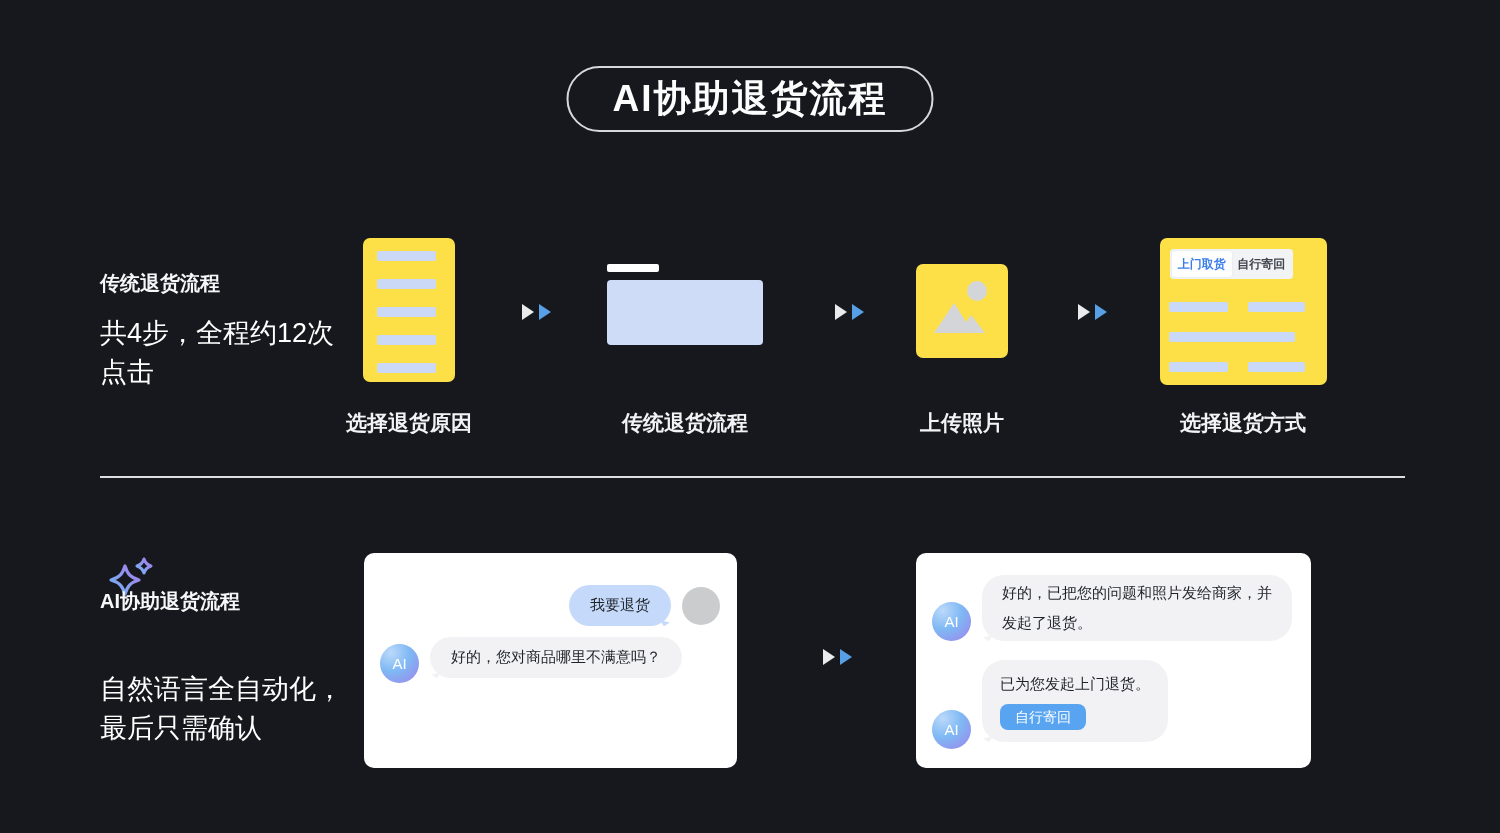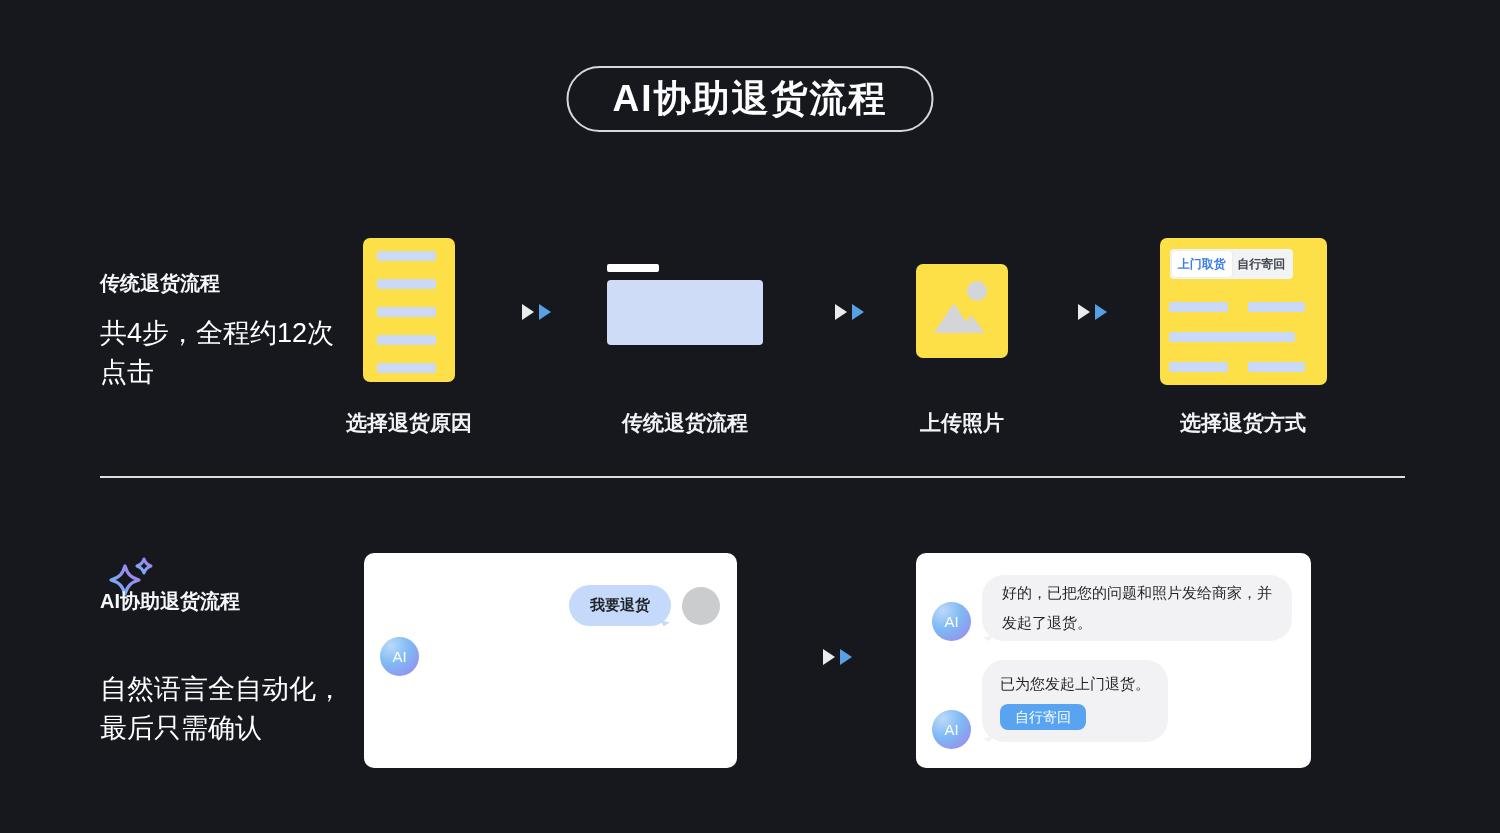--- a/index.html
+++ b/index.html
@@ -93,21 +93,21 @@
 
   .ai-avatar { width:39px; height:39px; border-radius:50%; flex:0 0 39px;
     background:radial-gradient(circle at 28% 22%, #BCD9FA 0%, #7FB9F4 45%, #9D82EC 100%);
     color:#FFFFFF; font-size:15px; display:flex; align-items:center; justify-content:center; }
   .user-avatar { width:38px; height:38px; border-radius:50%; flex:0 0 38px; background:#CBCCCE; }
 
   .chip-btn { display:inline-block; margin-top:5px; background:#58A4F1; color:#FFFFFF;
               font-size:14px; line-height:1; padding:6px 15px; border-radius:8px; }
 
   
-  .c1-r1 { top:32px; right:17px;font-weight:bold; }
+  .c1-r1 { top:32px; right:17px; }
   .c1-r2 { top:84px; left:16px; }
   .c1-r2 .ai-avatar { margin-bottom:-5px; }
   .c1-r3 { top:145px; right:17px; }
 
   
   .c2-r1 { top:22px; left:16px; align-items:center; }
   .c2-r2 { top:107px; left:16px; }
   .c2-r2 .ai-avatar { margin-bottom:-7px; }
 
   .photo-glyph { width:66px; height:66px; }
@@ -186,20 +186,21 @@
 <div class="section-heading ai-heading">AI协助退货流程</div>
 <div class="section-sub ai-sub">自然语言全自动化，最后只需确认</div>
 
 <div class="chat-card chat-1">
   <div class="chat-row user c1-r1">
     <div class="bubble user">我要退货</div>
     <div class="user-avatar"></div>
   </div>
   <div class="chat-row ai c1-r2">
     <div class="ai-avatar">AI</div>
+    <div class="bubble ai">好的，您对商品哪里不满意吗？</div>
   </div>
 </div>
 
 <div class="arrow" style="left:823px; top:649px">
   <span class="tri tri-1"></span>
   <span class="tri tri-2"></span>
 </div>
 
 <div class="chat-card chat-2">
   <div class="chat-row ai c2-r1">

